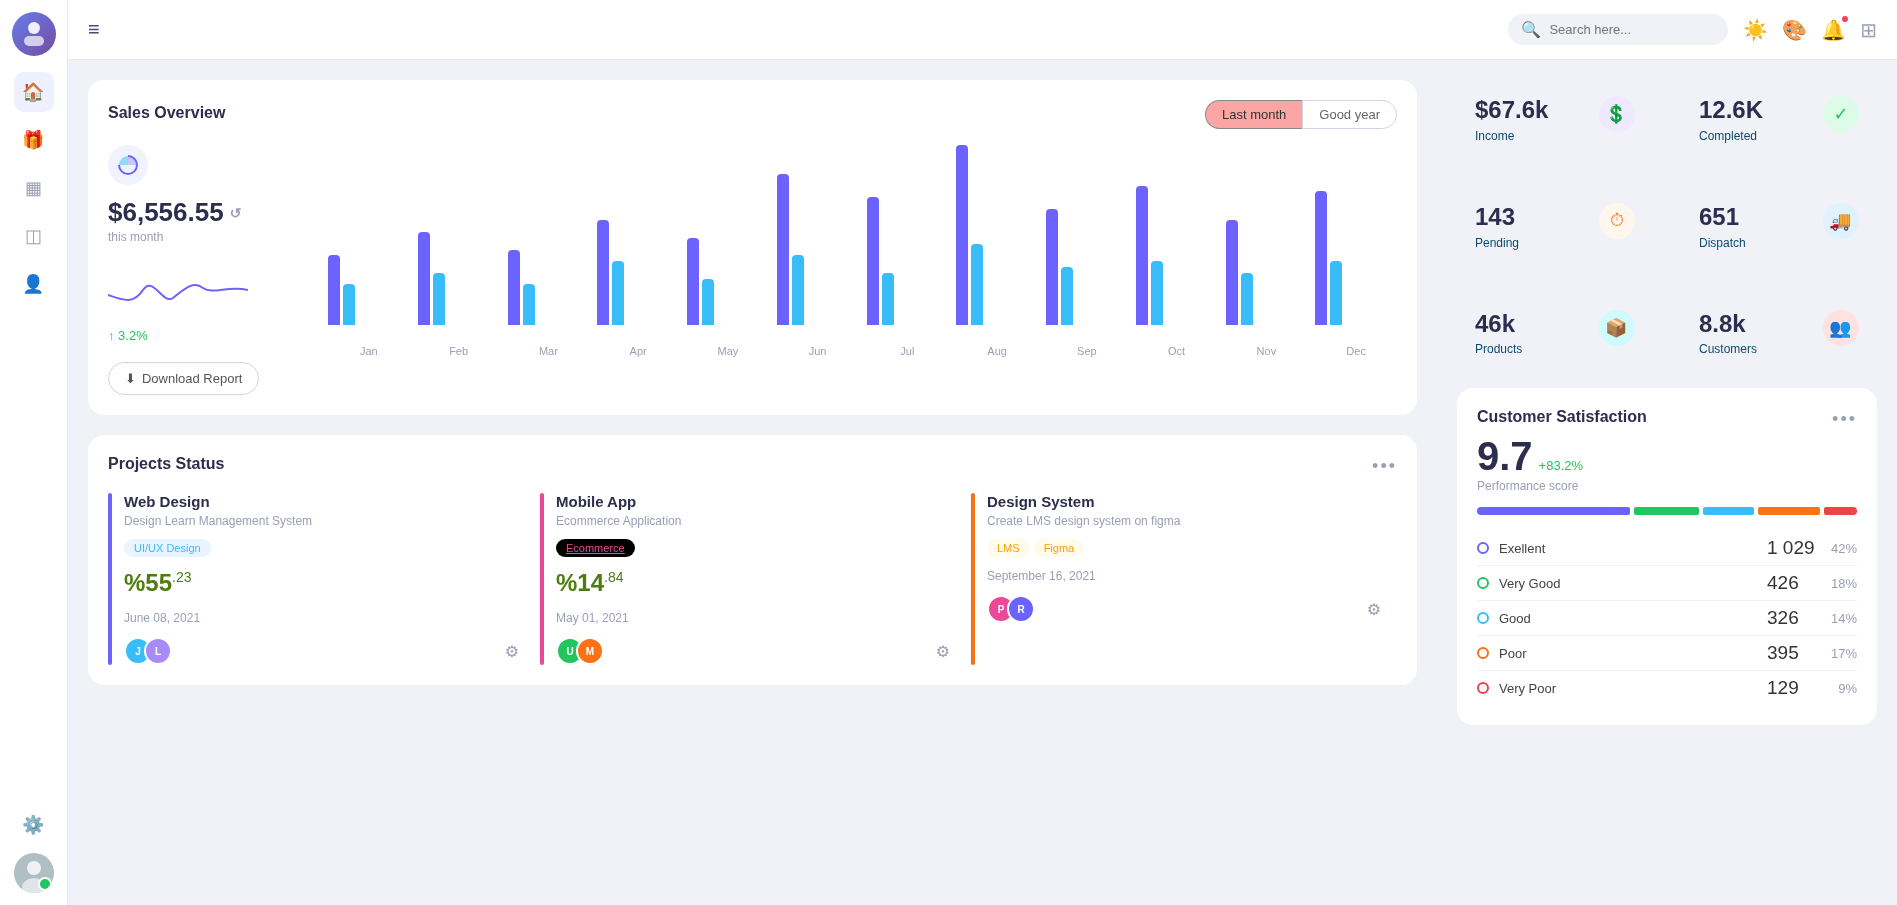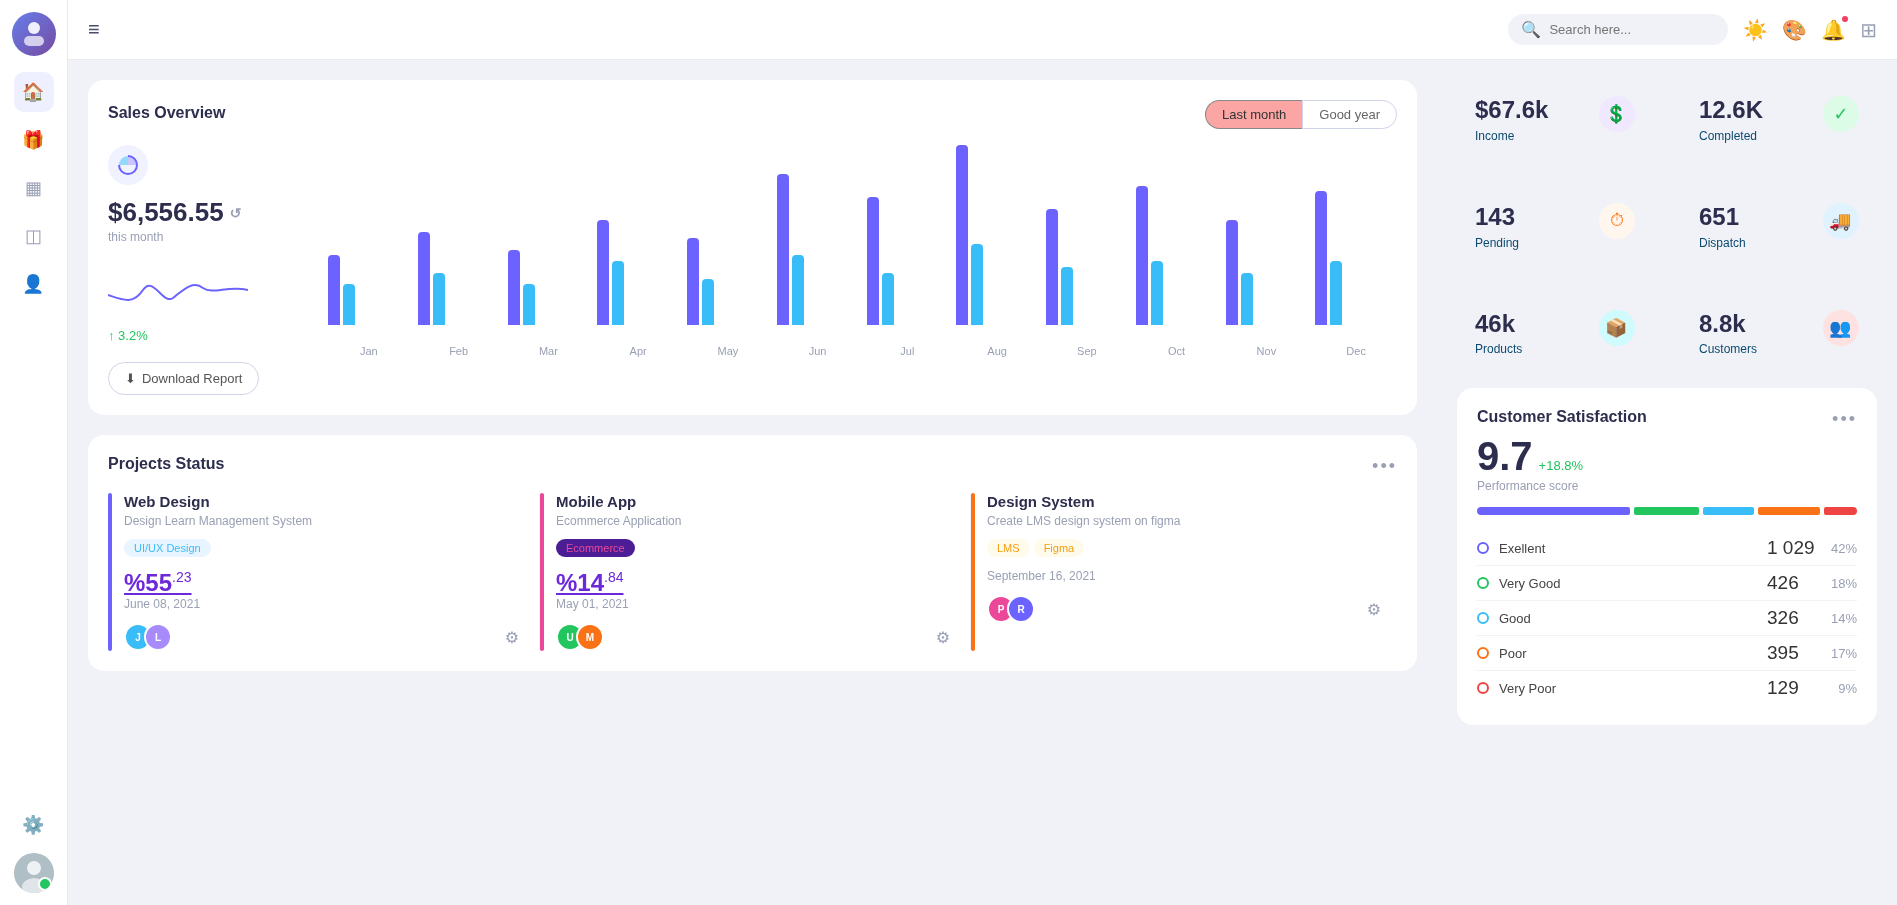--- a/index.html
+++ b/index.html
@@ -122,23 +122,23 @@
     .project-col.pink::before { background: #ec4899; }
     .project-col.orange::before { background: #f97316; }
     .project-col + .project-col { border-left: 1px solid #f0f2f8; }
     .project-name { font-size: 15px; font-weight: 600; color: #2d2d4e; margin-bottom: 4px; }
     .project-desc { font-size: 12px; color: #9aa0b4; margin-bottom: 10px; }
     .tag {
       display: inline-block; padding: 3px 10px; border-radius: 12px; font-size: 11px; font-weight: 500;
       margin-right: 4px; margin-bottom: 12px;
     }
     .tag.blue { background: #e8f4ff; color: #38bdf8; }
-    .tag.pink { background: #4c1d95; color: #ec4899; }
+    .tag.pink { background: #000000; color: #ec4899; text-decoration: underline; }
     .tag.yellow { background: #fffbeb; color: #f59e0b; }
-    .project-percent { font-size: 24px; font-weight: 700; color: #6d28d9; margin-bottom: 0; text-decoration: underline; }
+    .project-percent { font-size: 24px; font-weight: 700; color: #4d7c0f; margin-bottom: 14px; }
     .project-percent sup { font-size: 14px; font-weight: 400; }
     .project-date { font-size: 12px; color: #9aa0b4; margin-bottom: 12px; }
     .project-footer { display: flex; align-items: center; justify-content: space-between; }
     .avatars { display: flex; }
     .avatar-sm {
       width: 28px; height: 28px; border-radius: 50%; border: 2px solid #fff;
       margin-left: -8px; background: #ccc; display: flex; align-items: center; justify-content: center;
       font-size: 10px; font-weight: 600; color: #fff;
     }
     .avatar-sm:first-child { margin-left: 0; }
@@ -447,21 +447,21 @@
         </div>
 
       <div class="satisfaction-card">
         <div class="satisfaction-header">
           <span class="card-title">Customer Satisfaction</span>
           <span class="dots-menu">•••</span>
         </div>
         <div style="display:flex;align-items:baseline;gap:8px">
           <div class="satisfaction-score">
             <span>9.7</span>
-            <span class="satisfaction-growth">+18.8%</span>
+            <span class="satisfaction-growth">+83.2%</span>
           </div>
         </div>
         <div class="satisfaction-label">Performance score</div>
         <div class="progress-bar-multi">
           <div class="pb-segment pb-purple"></div>
           <div class="pb-segment pb-green"></div>
           <div class="pb-segment pb-blue"></div>
           <div class="pb-segment pb-orange"></div>
           <div class="pb-segment pb-red"></div>
         </div>

